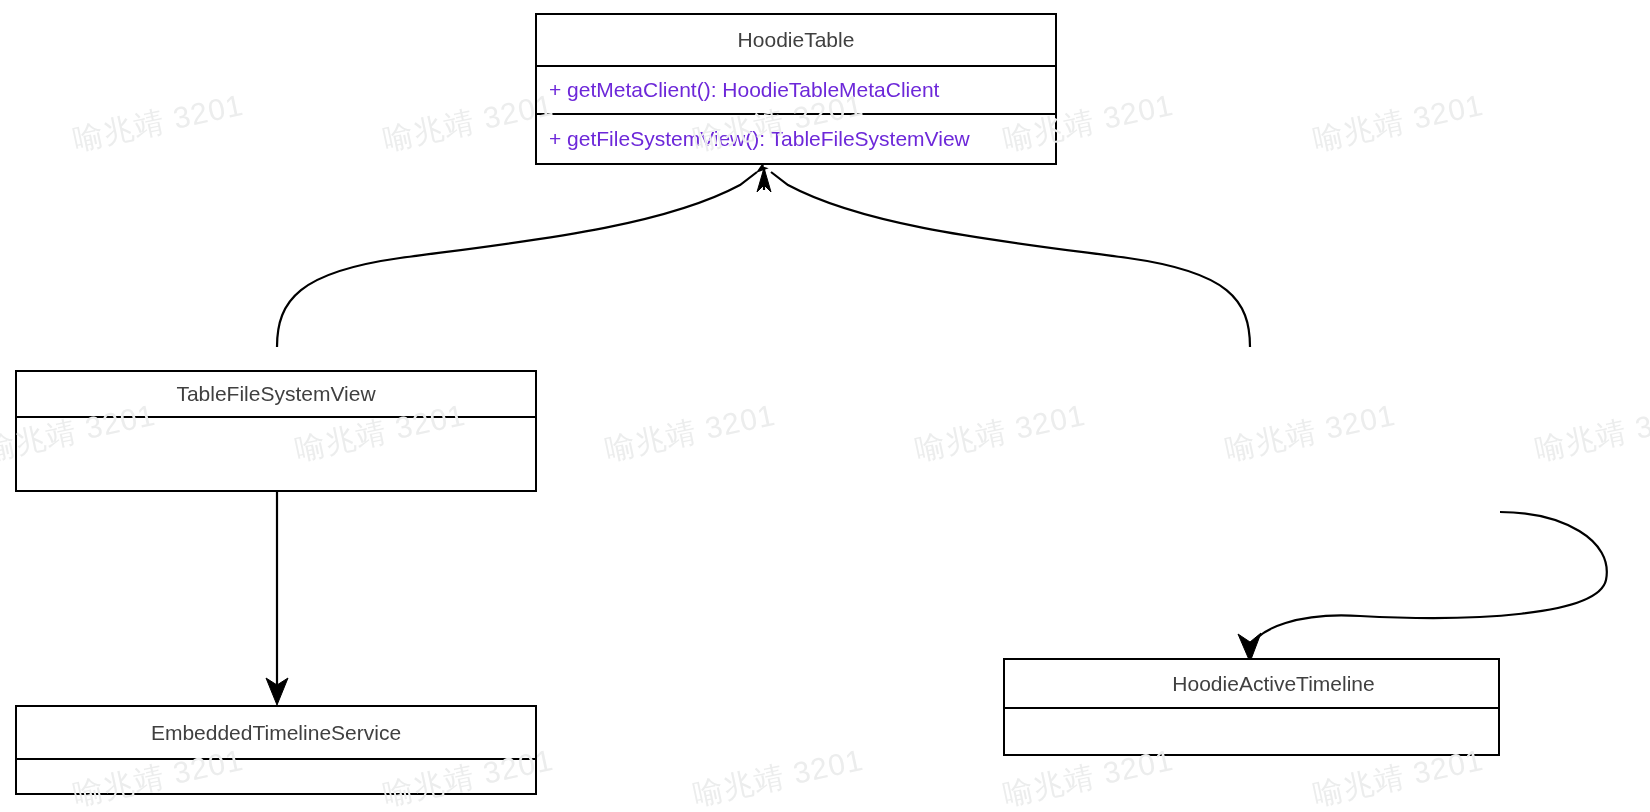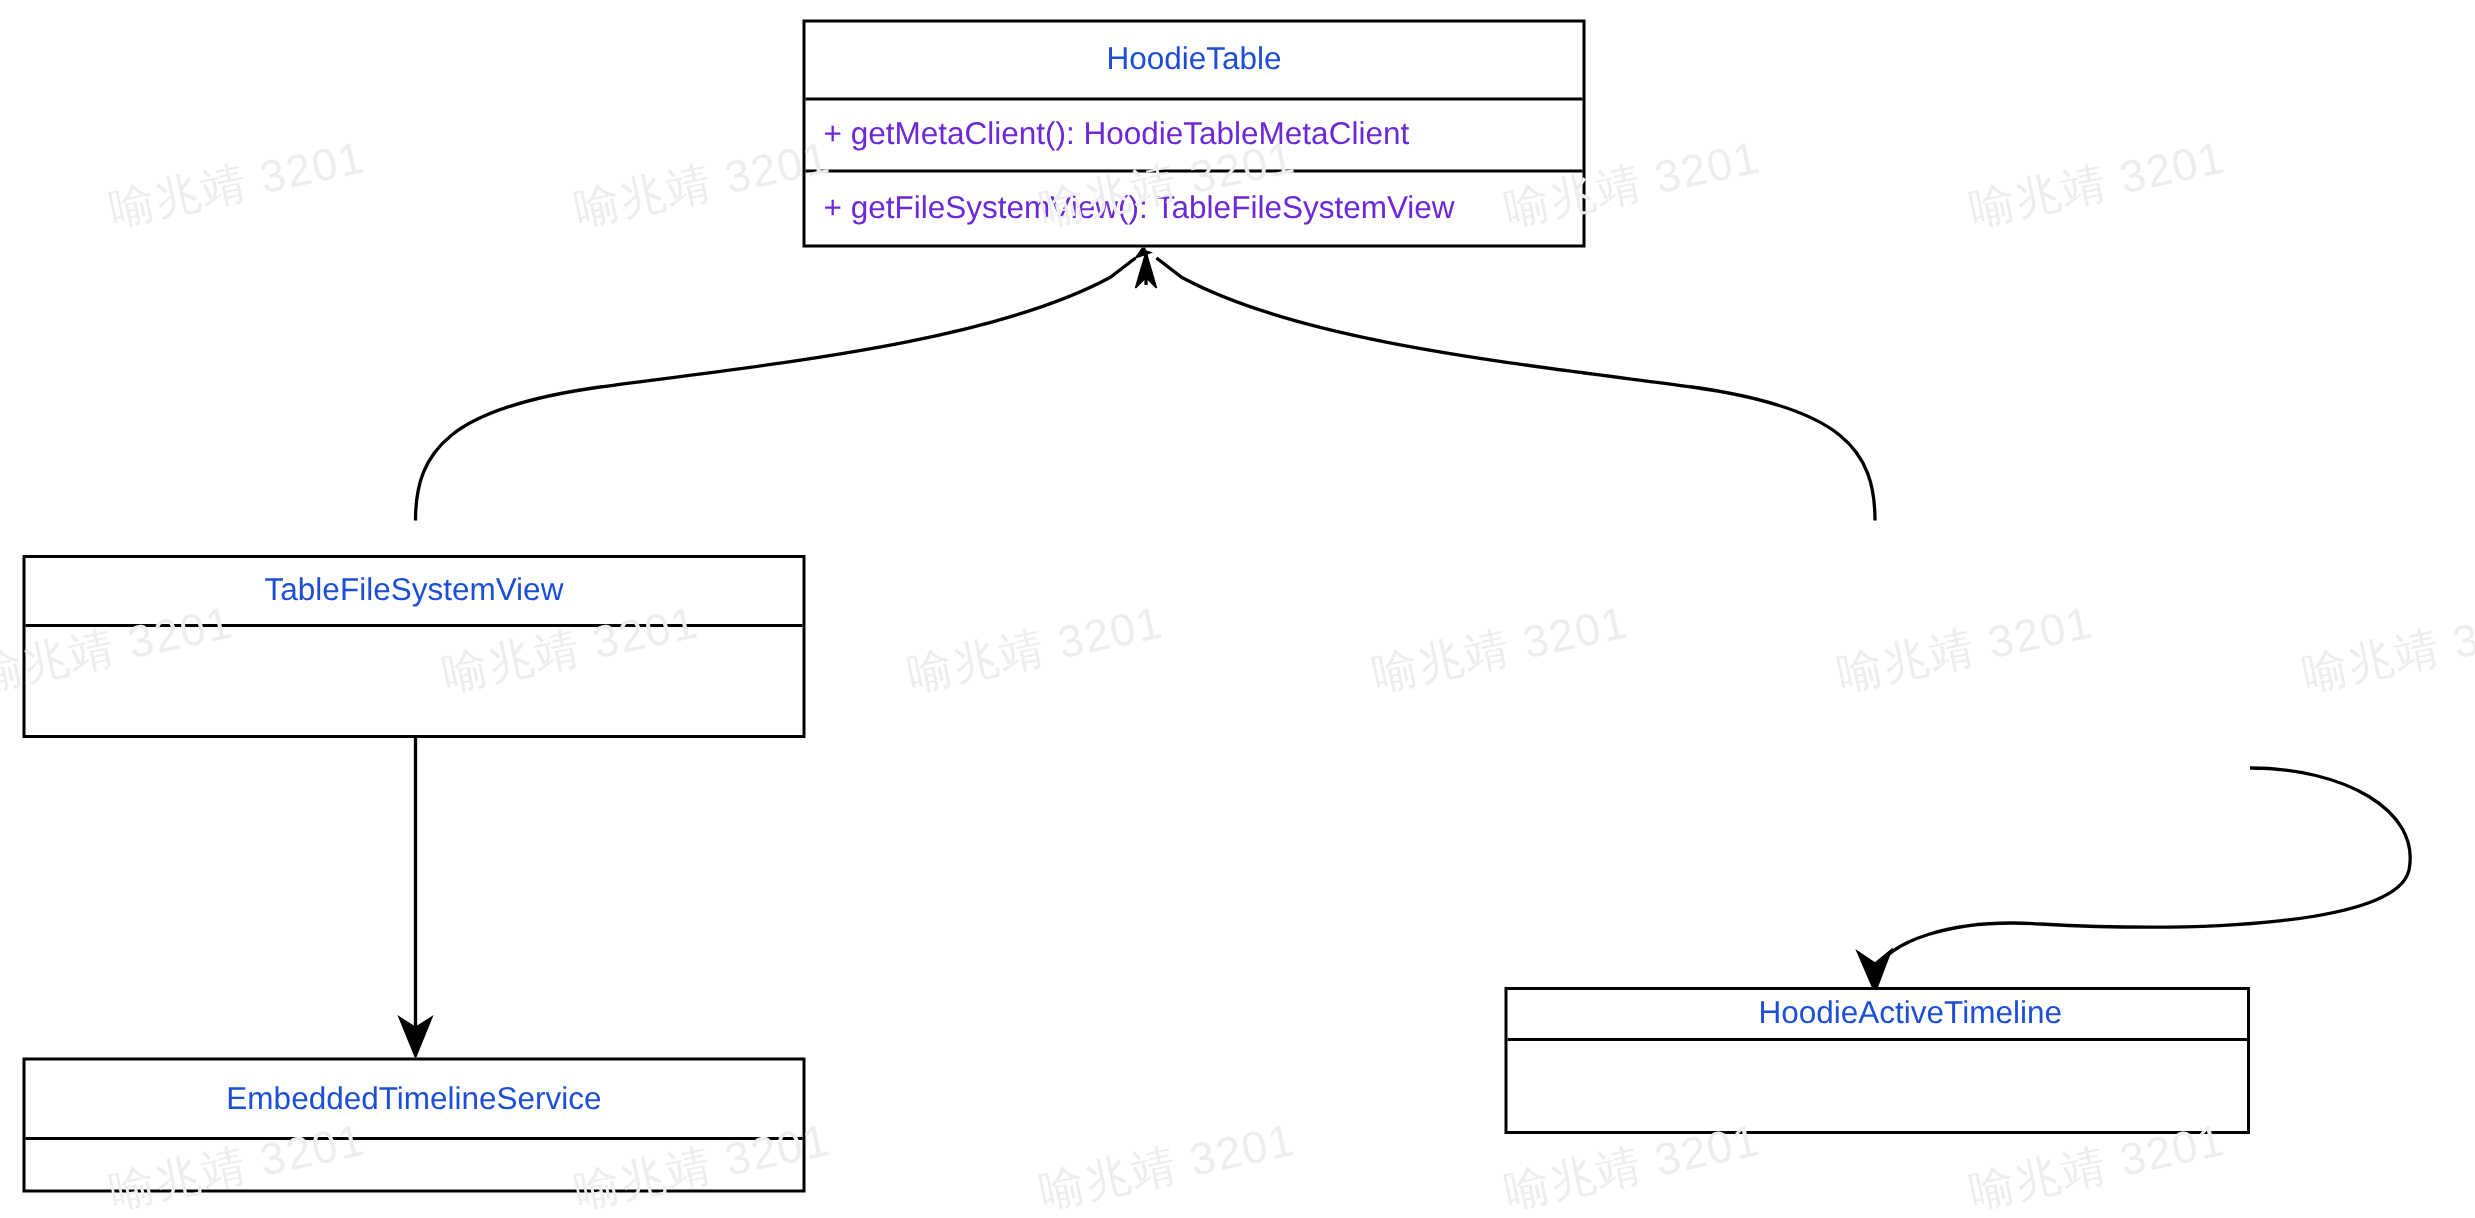--- a/index.html
+++ b/index.html
@@ -44,21 +44,21 @@
     box-sizing: border-box;
     background: #ffffff;
     border: 2px solid #000000;
     z-index: 3;
   }
   .uml-header {
     box-sizing: border-box;
     border-bottom: 2px solid #000000;
     text-align: right;
     font-size: 21px;
-    color: #1d4ed8;
+    color: #404040;
     display: flex;
     align-items: center;
     justify-content: center;
     white-space: nowrap;
   }
   .uml-compartment {
     box-sizing: border-box;
     font-size: 21px;
     color: #6d28d9;
     padding: 8px 10px 8px 12px;
@@ -123,21 +123,21 @@
     <div class="uml-compartment empty" style="height:72px;"></div>
   </div>
 
 
   <div class="uml-class" style="left:15px; top:705px; width:522px; height:90px;">
     <div class="uml-header" style="height:53px;">EmbeddedTimelineService</div>
     <div class="uml-compartment empty" style="height:33px;"></div>
   </div>
 
   <div class="uml-class" style="left:1003px; top:658px; width:497px; height:98px;">
-    <div class="uml-header" style="height:34px;padding-left:44px;">HoodieActiveTimeline</div>
+    <div class="uml-header" style="height:49px;padding-left:44px;">HoodieActiveTimeline</div>
     <div class="uml-compartment empty" style="height:45px;"></div>
   </div>
 
   <div class="watermark-layer">
     <span class="wm" style="left:78px;  top:120px;">喻兆靖 3201</span>
     <span class="wm" style="left:388px; top:120px;">喻兆靖 3201</span>
     <span class="wm" style="left:698px; top:120px;">喻兆靖 3201</span>
     <span class="wm" style="left:1008px;top:120px;">喻兆靖 3201</span>
     <span class="wm" style="left:1318px;top:120px;">喻兆靖 3201</span>
 

